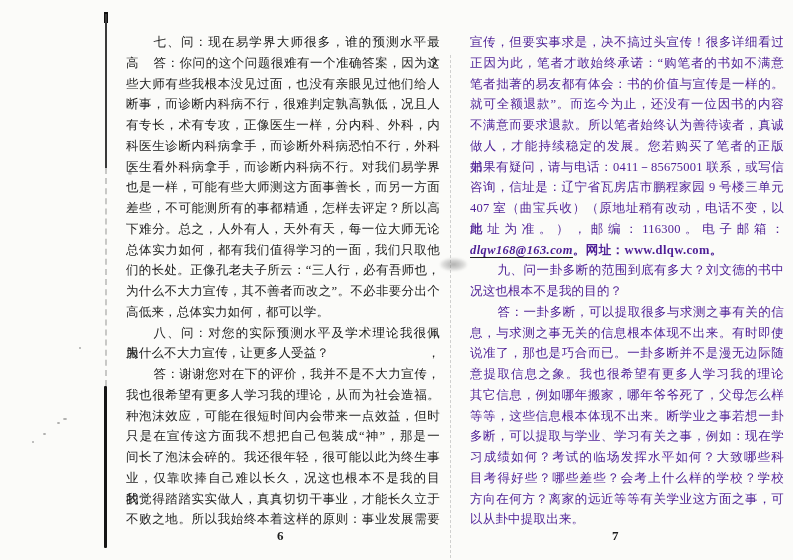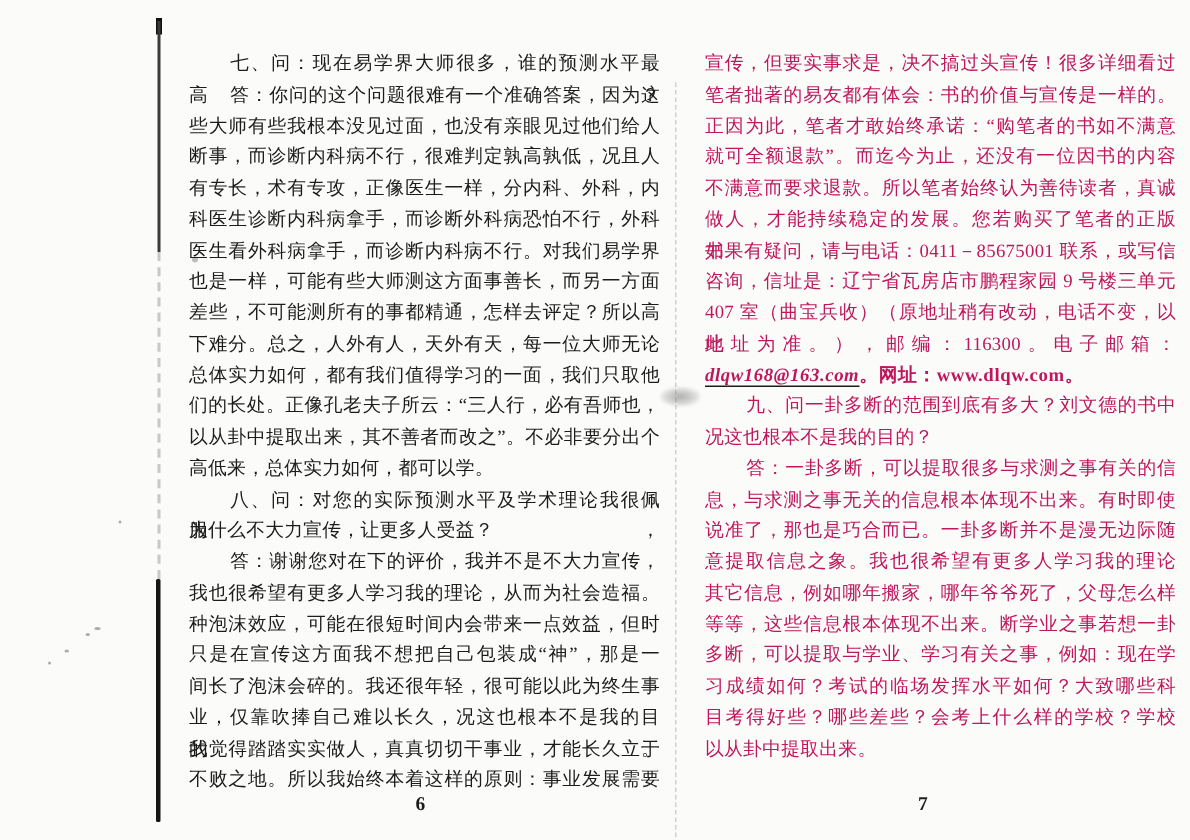--- a/index.html
+++ b/index.html
@@ -84,56 +84,57 @@
       <div class="line">些大师有些我根本没见过面，也没有亲眼见过他们给人</div>
       <div class="line">断事，而诊断内科病不行，很难判定孰高孰低，况且人</div>
       <div class="line">有专长，术有专攻，正像医生一样，分内科、外科，内</div>
       <div class="line">科医生诊断内科病拿手，而诊断外科病恐怕不行，外科</div>
       <div class="line">医生看外科病拿手，而诊断内科病不行。对我们易学界</div>
       <div class="line">也是一样，可能有些大师测这方面事善长，而另一方面</div>
       <div class="line">差些，不可能测所有的事都精通，怎样去评定？所以高</div>
       <div class="line">下难分。总之，人外有人，天外有天，每一位大师无论</div>
       <div class="line">总体实力如何，都有我们值得学习的一面，我们只取他</div>
       <div class="line">们的长处。正像孔老夫子所云：“三人行，必有吾师也，</div>
-      <div class="line">以从卦中提取出来，其不善者而改之”。不必非要分出个</div>
+      <div class="line">为什么不大力宣传，其不善者而改之”。不必非要分出个</div>
       <div class="line pend">高低来，总体实力如何，都可以学。</div>
       <div class="line indent">八、问：对您的实际预测水平及学术理论我很佩服，</div>
       <div class="line pend">为什么不大力宣传，让更多人受益？</div>
       <div class="line indent">答：谢谢您对在下的评价，我并不是不大力宣传，</div>
       <div class="line">我也很希望有更多人学习我的理论，从而为社会造福。</div>
       <div class="line">种泡沫效应，可能在很短时间内会带来一点效益，但时</div>
       <div class="line">只是在宣传这方面我不想把自己包装成“神”，那是一</div>
       <div class="line">间长了泡沫会碎的。我还很年轻，很可能以此为终生事</div>
       <div class="line">业，仅靠吹捧自己难以长久，况这也根本不是我的目的。</div>
       <div class="line">我觉得踏踏实实做人，真真切切干事业，才能长久立于</div>
       <div class="line">不败之地。所以我始终本着这样的原则：事业发展需要</div>
     </div>
 
-  <div class="page-col" id="right-col" style="color: #be185d;">
+  <div class="page-col" id="right-col" style="color: #4c1d95;">
       <div class="line">宣传，但要实事求是，决不搞过头宣传！很多详细看过</div>
+      <div class="line">正因为此，笔者才敢始终承诺：“购笔者的书如不满意</div>
       <div class="line">笔者拙著的易友都有体会：书的价值与宣传是一样的。</div>
-      <div class="line">正因为此，笔者才敢始终承诺：“购笔者的书如不满意</div>
       <div class="line">就可全额退款”。而迄今为止，还没有一位因书的内容</div>
       <div class="line">不满意而要求退款。所以笔者始终认为善待读者，真诚</div>
       <div class="line">做人，才能持续稳定的发展。您若购买了笔者的正版书，</div>
       <div class="line">如果有疑问，请与电话：0411－85675001 联系，或写信</div>
       <div class="line">咨询，信址是：辽宁省瓦房店市鹏程家园 9 号楼三单元</div>
       <div class="line">407 室（曲宝兵收）（原地址稍有改动，电话不变，以此</div>
       <div class="line">地址为准。），邮编：116300。电子邮箱：</div>
       <div class="line pend bold"><span class="uline">dlqw168@163.com</span>。网址：www.dlqw.com。</div>
       <div class="line indent">九、问一卦多断的范围到底有多大？刘文德的书中</div>
       <div class="line pend">况这也根本不是我的目的？</div>
       <div class="line indent">答：一卦多断，可以提取很多与求测之事有关的信</div>
       <div class="line">息，与求测之事无关的信息根本体现不出来。有时即使</div>
       <div class="line">说准了，那也是巧合而已。一卦多断并不是漫无边际随</div>
       <div class="line">意提取信息之象。我也很希望有更多人学习我的理论</div>
       <div class="line">其它信息，例如哪年搬家，哪年爷爷死了，父母怎么样</div>
       <div class="line">等等，这些信息根本体现不出来。断学业之事若想一卦</div>
       <div class="line">多断，可以提取与学业、学习有关之事，例如：现在学</div>
       <div class="line">习成绩如何？考试的临场发挥水平如何？大致哪些科</div>
       <div class="line">目考得好些？哪些差些？会考上什么样的学校？学校</div>
+      <div class="line">方向在何方？离家的远近等等有关学业这方面之事，可</div>
       <div class="line pend">以从卦中提取出来。</div>
     </div>
 
   <div class="page-num" id="page-num-left" style="color: rgb(28, 28, 28);">6</div>
   <div class="page-num" id="page-num-right" style="color: rgb(28, 28, 28);">7</div>
 
 </div>
 
 </body></html>

